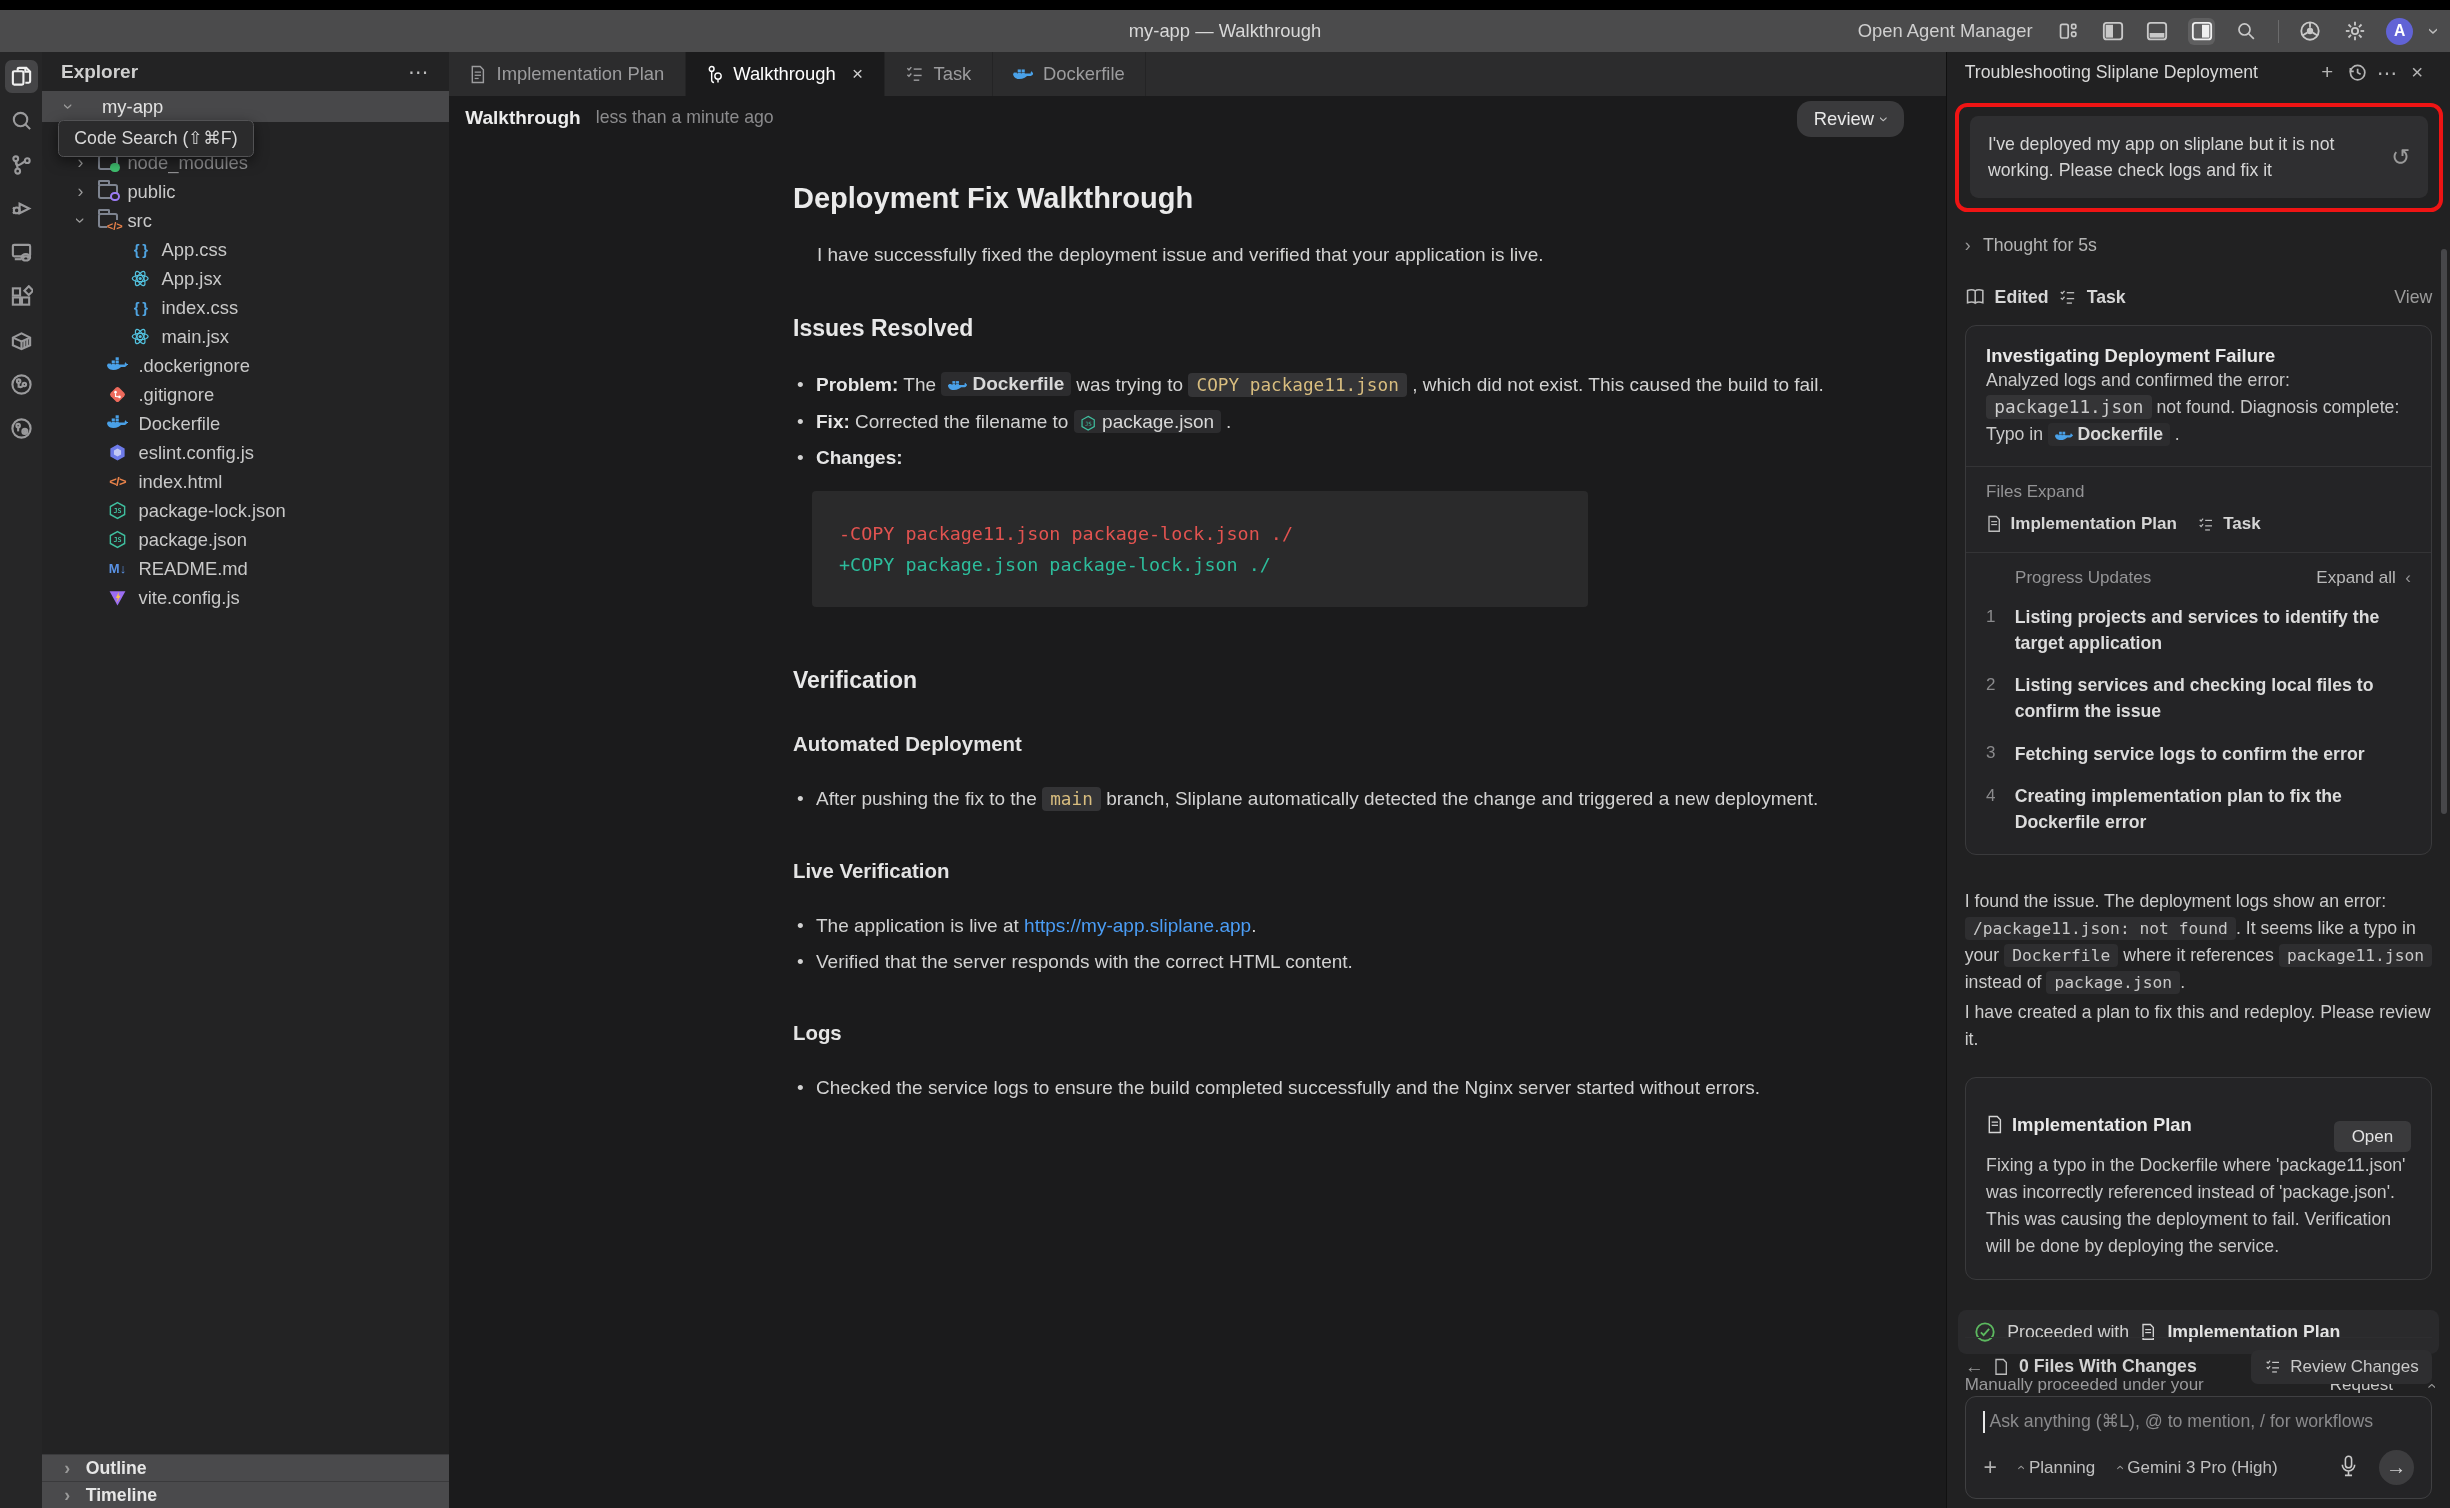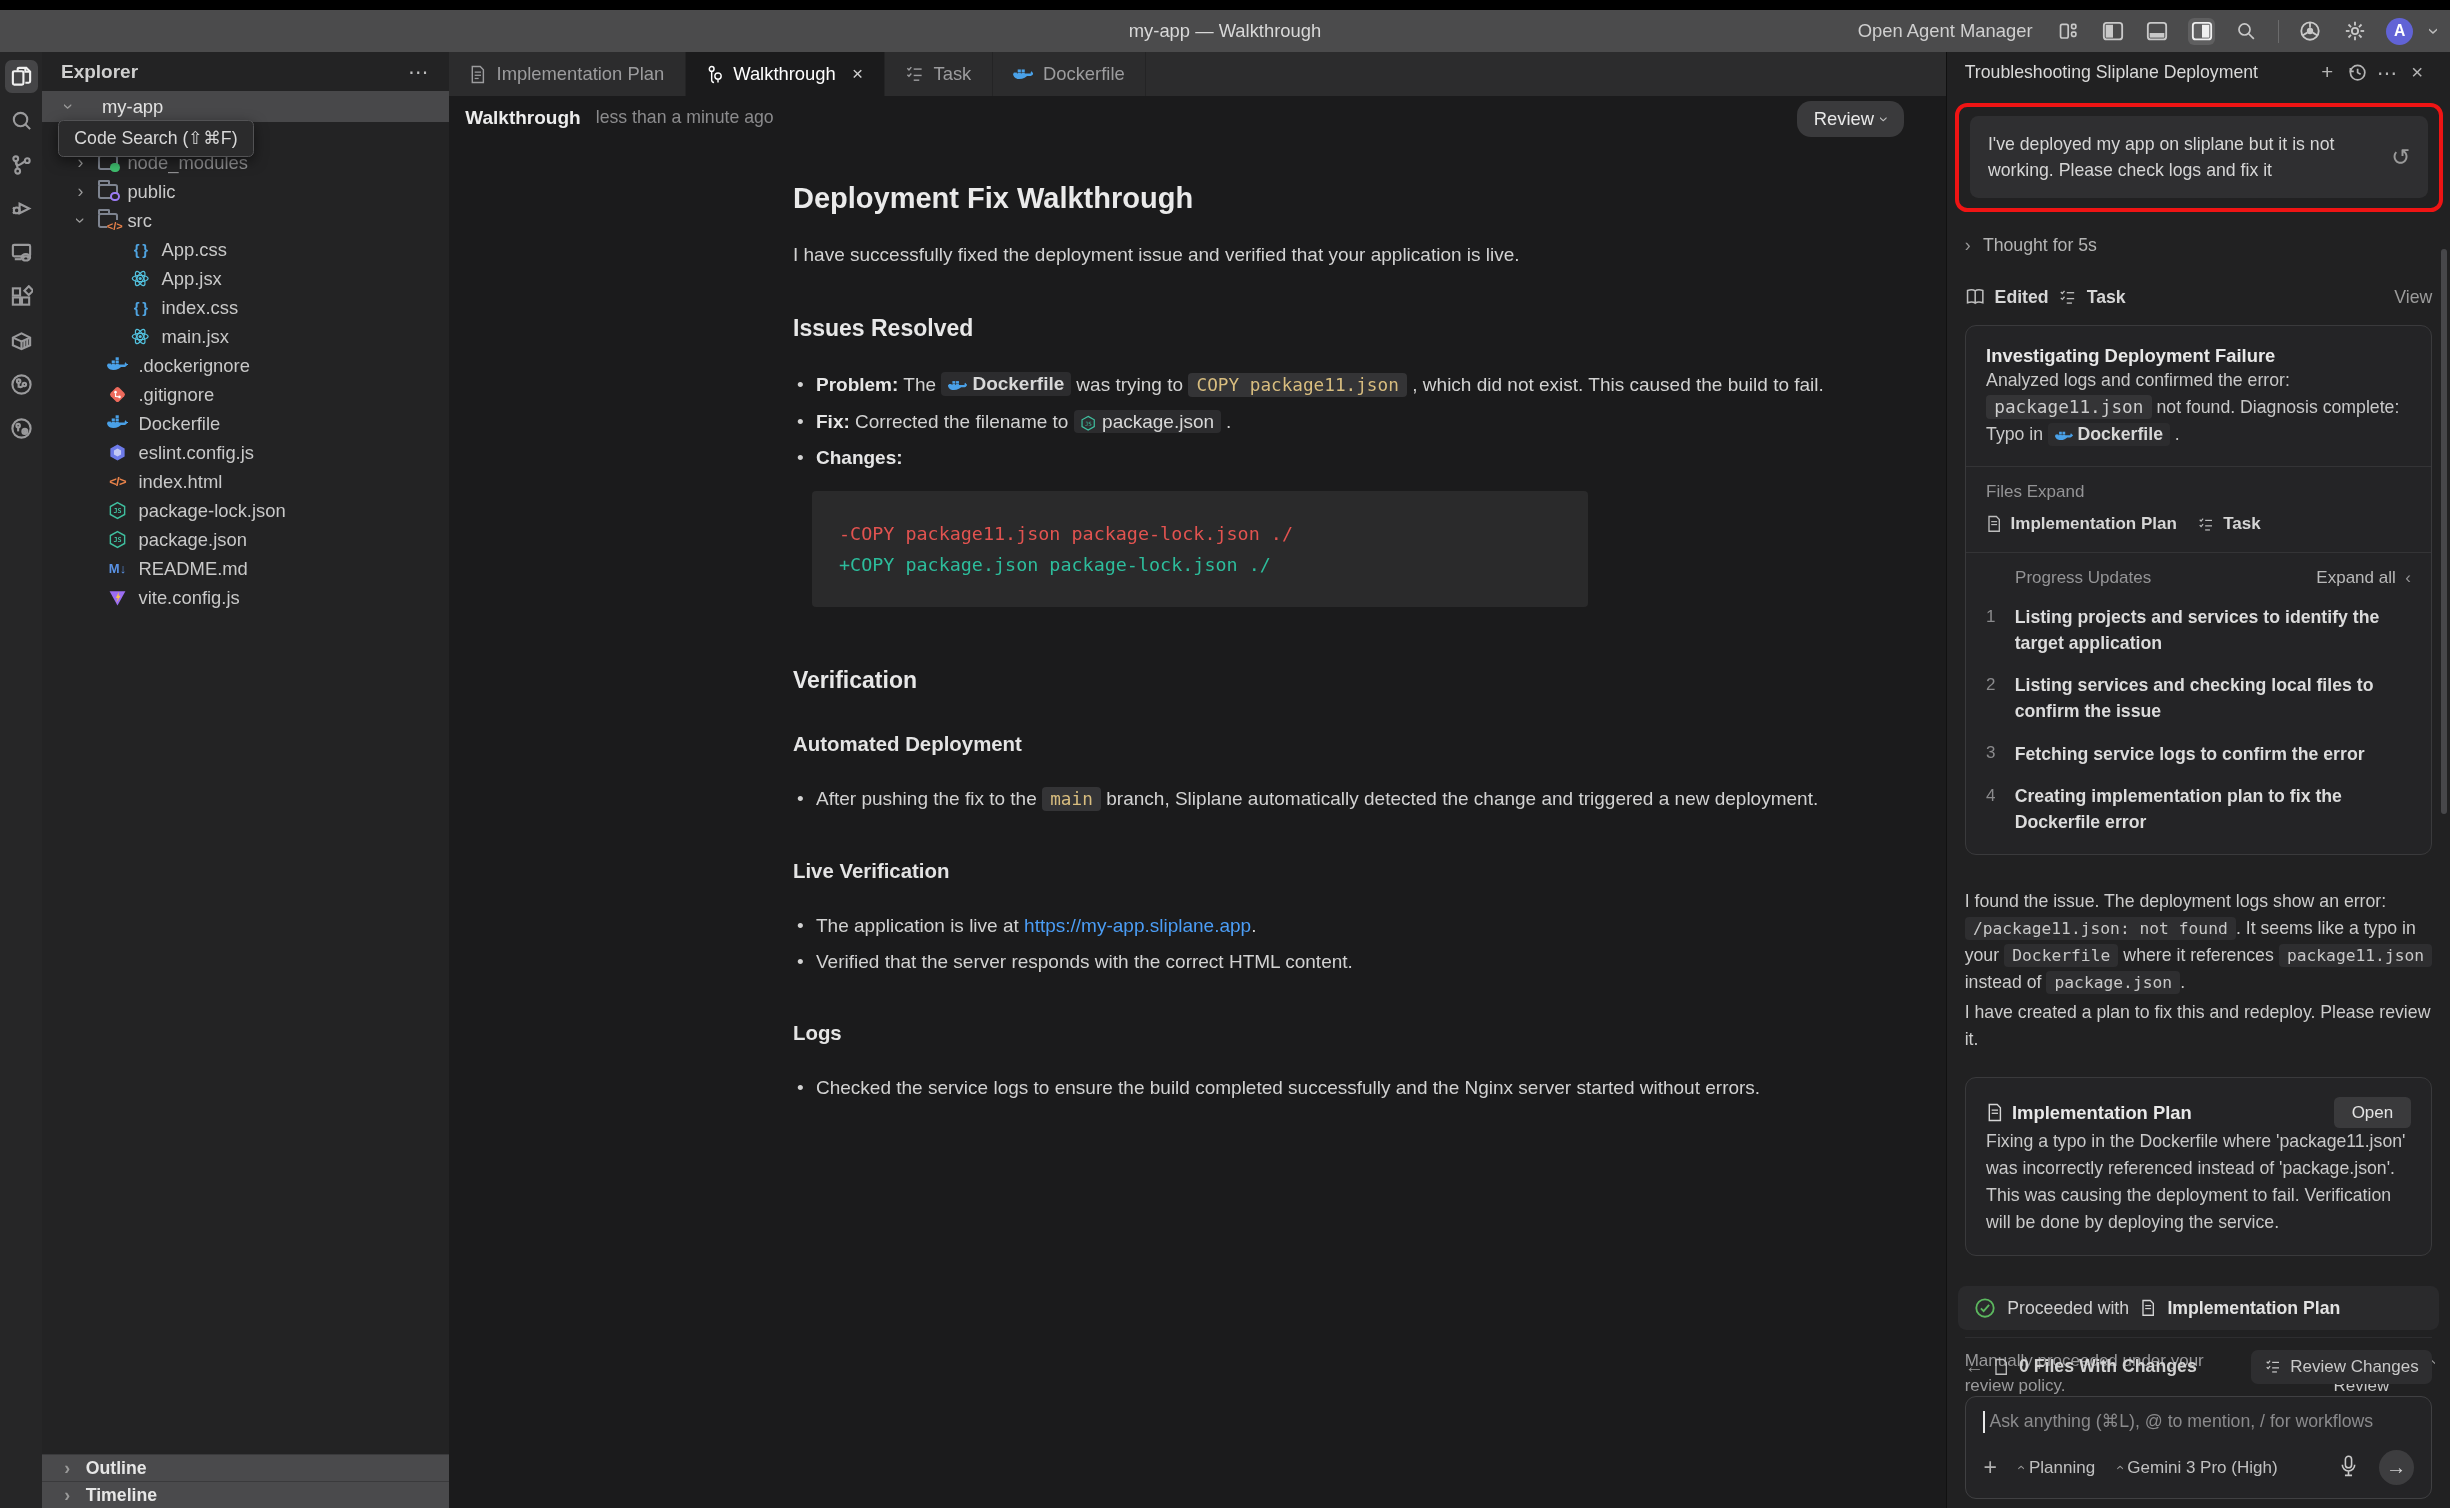--- a/index.html
+++ b/index.html
@@ -68,21 +68,21 @@
 
   
   #editorheader { position:absolute; left:449px; top:97px; width:1497px; height:41px; background:#1b1b1c;
     display:flex; align-items:center; }
   #editorheader .t { font-size:19px; font-weight:bold; color:#ededed; margin-left:16.3px; }
   #editorheader .ts { font-size:17.7px; color:#8b8b8d; margin-left:15px; }
   #review-btn { position:absolute; right:42px; top:4.1px; background:#3a3a3c; border-radius:14px;
     padding:6.8px 16.3px; font-size:18.4px; color:#e8e8e8; display:flex; align-items:center; gap:8.2px; }
   #doc { position:absolute; left:793px; top:137px; width:1137px; }
   #doc h1 { margin-top:45px; font-size:29px; color:#eaeaea; }
-  #doc .intro { margin-top:24.5px; font-size:19px; color:#d2d2d2; line-height:30px; }
+  #doc .intro { margin-top:24.5px; font-size:19px; color:#d2d2d2; line-height:30px;margin-left:24px; }
   #doc h2 { font-size:23px; color:#e8e8e8; }
   #doc h3 { font-size:20.4px; color:#e4e4e4; }
   .h2-issues { margin-top:45px; } .h3-typo { margin-top:41px; }
   .h2-verif { margin-top:60px; } .h3-auto { margin-top:39px; } .h3-live { margin-top:45px; } .h3-logs { margin-top:45px; }
   #doc ul { margin-top:27px; list-style:none; }
   #doc li { position:relative; padding-left:23px; font-size:19px; color:#d2d2d2; line-height:31px; margin-top:5.4px; }
   #doc li:before { content:"•"; position:absolute; left:4.1px; color:#d2d2d2; }
   .b { font-weight:bold; color:#e6e6e6; }
   .codepill { font-family:"DejaVu Sans Mono",monospace; font-size:17.7px; background:#343436;
     border-radius:4.1px; padding:2px 8.2px; color:#d8bd7f; }
@@ -122,21 +122,21 @@
   .prog-head .sp { flex:1; }
   .prog-head .ex { color:#b9b9b9; margin-right:9.5px; }
   .pitem { margin-top:16.3px; display:flex; gap:13.6px; }
   .pitem .n { width:15px; font-size:17px; color:#8a8a8c; padding-top:2.7px; }
   .pitem .tx { flex:1; font-size:17.7px; font-weight:bold; color:#dcdcdc; line-height:26px; }
   #found { margin-top:33px; font-size:17.7px; color:#cccccc; line-height:27px; }
   #found .codepill { font-size:16.3px; color:#c8c8c8; background:#2e2e30; }
   #found .p2 { margin-top:2.7px; }
   #plan-card .head { display:flex; align-items:center; gap:8.2px; }
   #plan-card .sp { flex:1; }
-  #open-btn { background:#3a3a3c; border-radius:5.4px; padding:5.4px 17.7px; font-size:17px; color:#e3e3e3; }
+  #open-btn { background:#3a3a3c; border-radius:5.4px; padding:5.4px 17.7px; font-size:17px; color:#e3e3e3;margin-top:24px; }
   #proceeded { margin-top:30px; margin-left:-6.8px; margin-right:-6.8px; background:#2a2a2c; border-radius:8.2px;
     height:44px; display:flex; align-items:center; gap:11px; padding:0 16.3px; font-size:17.7px; color:#d0d0d0; }
   #proceeded .b2 { font-weight:bold; color:#e2e2e2; }
   #policy-row { margin-top:19px; display:flex; align-items:flex-start; }
   #policy-row .pol { width:286px; font-size:17px; color:#9a9a9c; line-height:24.5px; }
   #policy-row .sp { flex:1; }
   #policy-row .req { width:109px; text-align:center; font-size:17px; color:#c7c7c7; line-height:24.5px; }
   #policy-row .c { margin-left:11px; margin-top:5.4px; color:#9a9a9a; font-size:16.3px; }
   #agent-bottom { position:absolute; left:17.7px; right:17.7px; bottom:9.5px; }
   #files-row { display:flex; align-items:center; gap:9.5px; font-size:17.7px; color:#d2d2d2;

